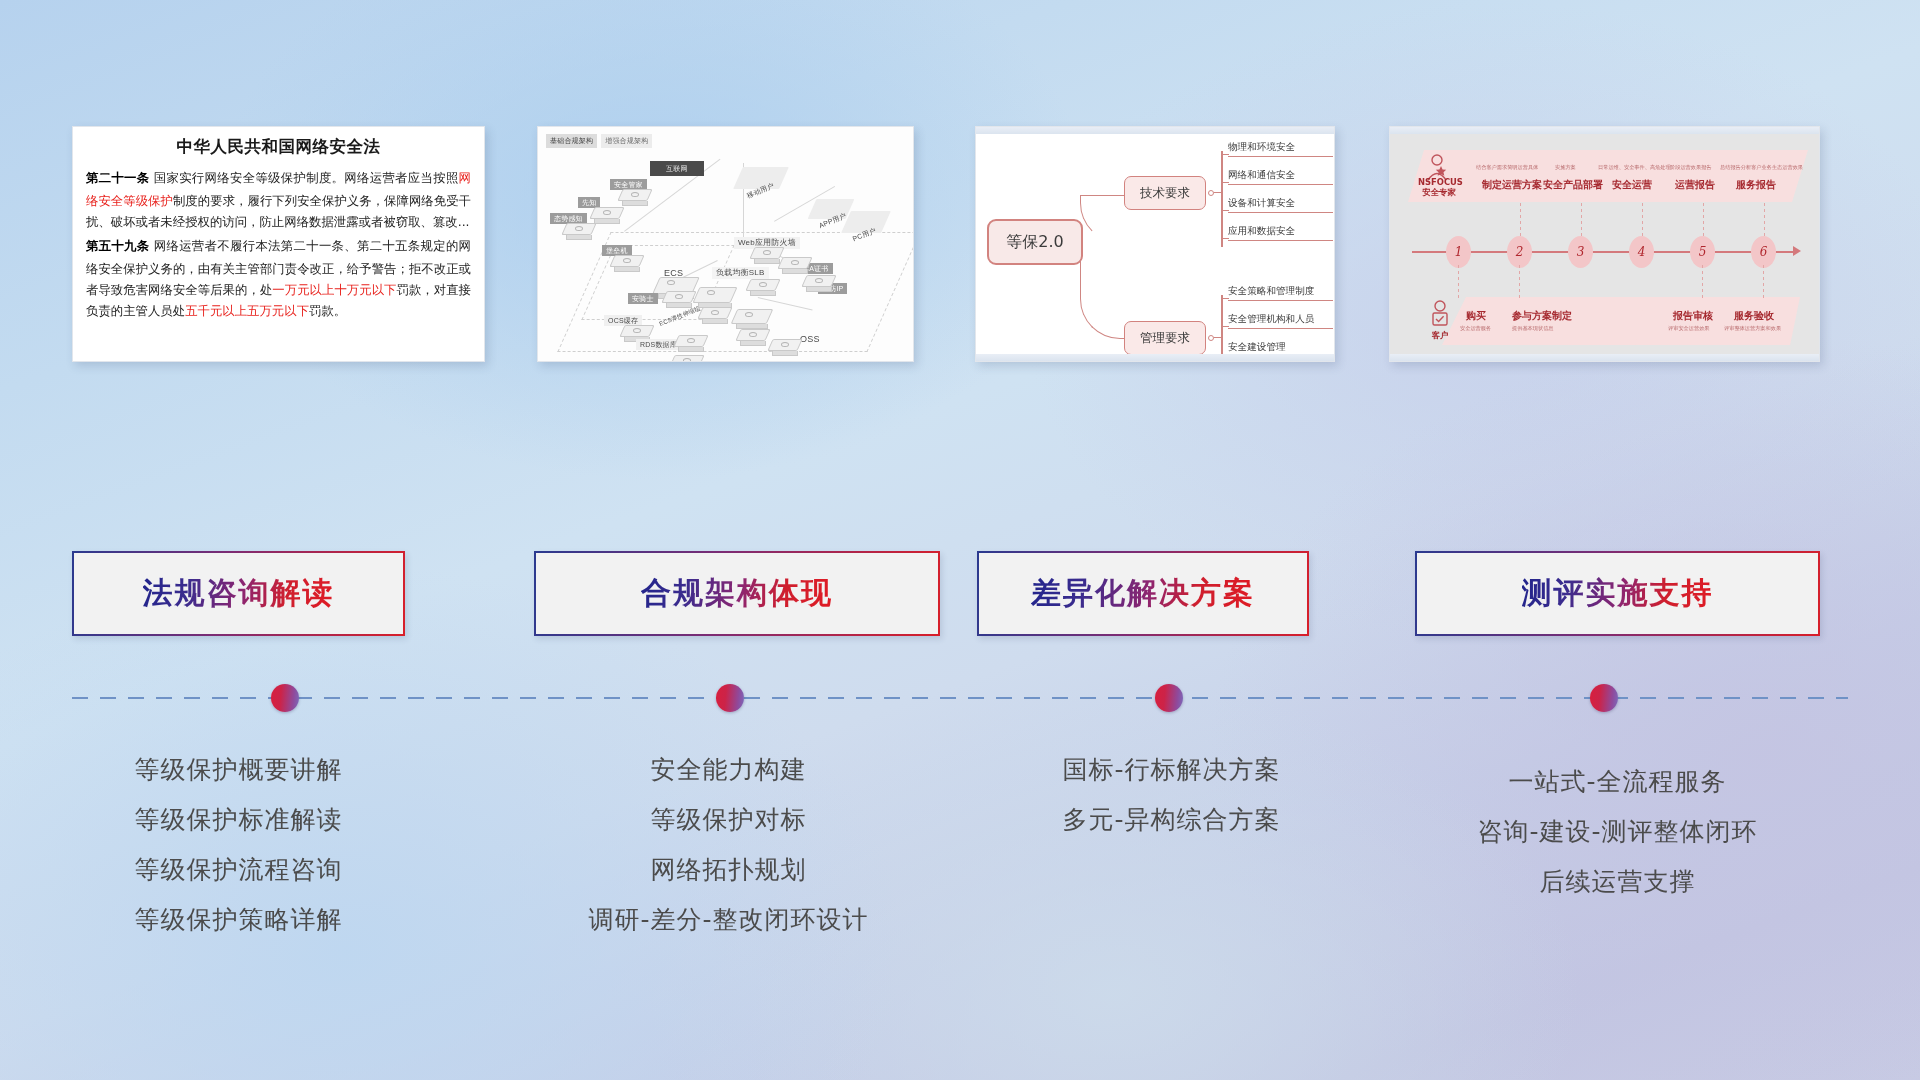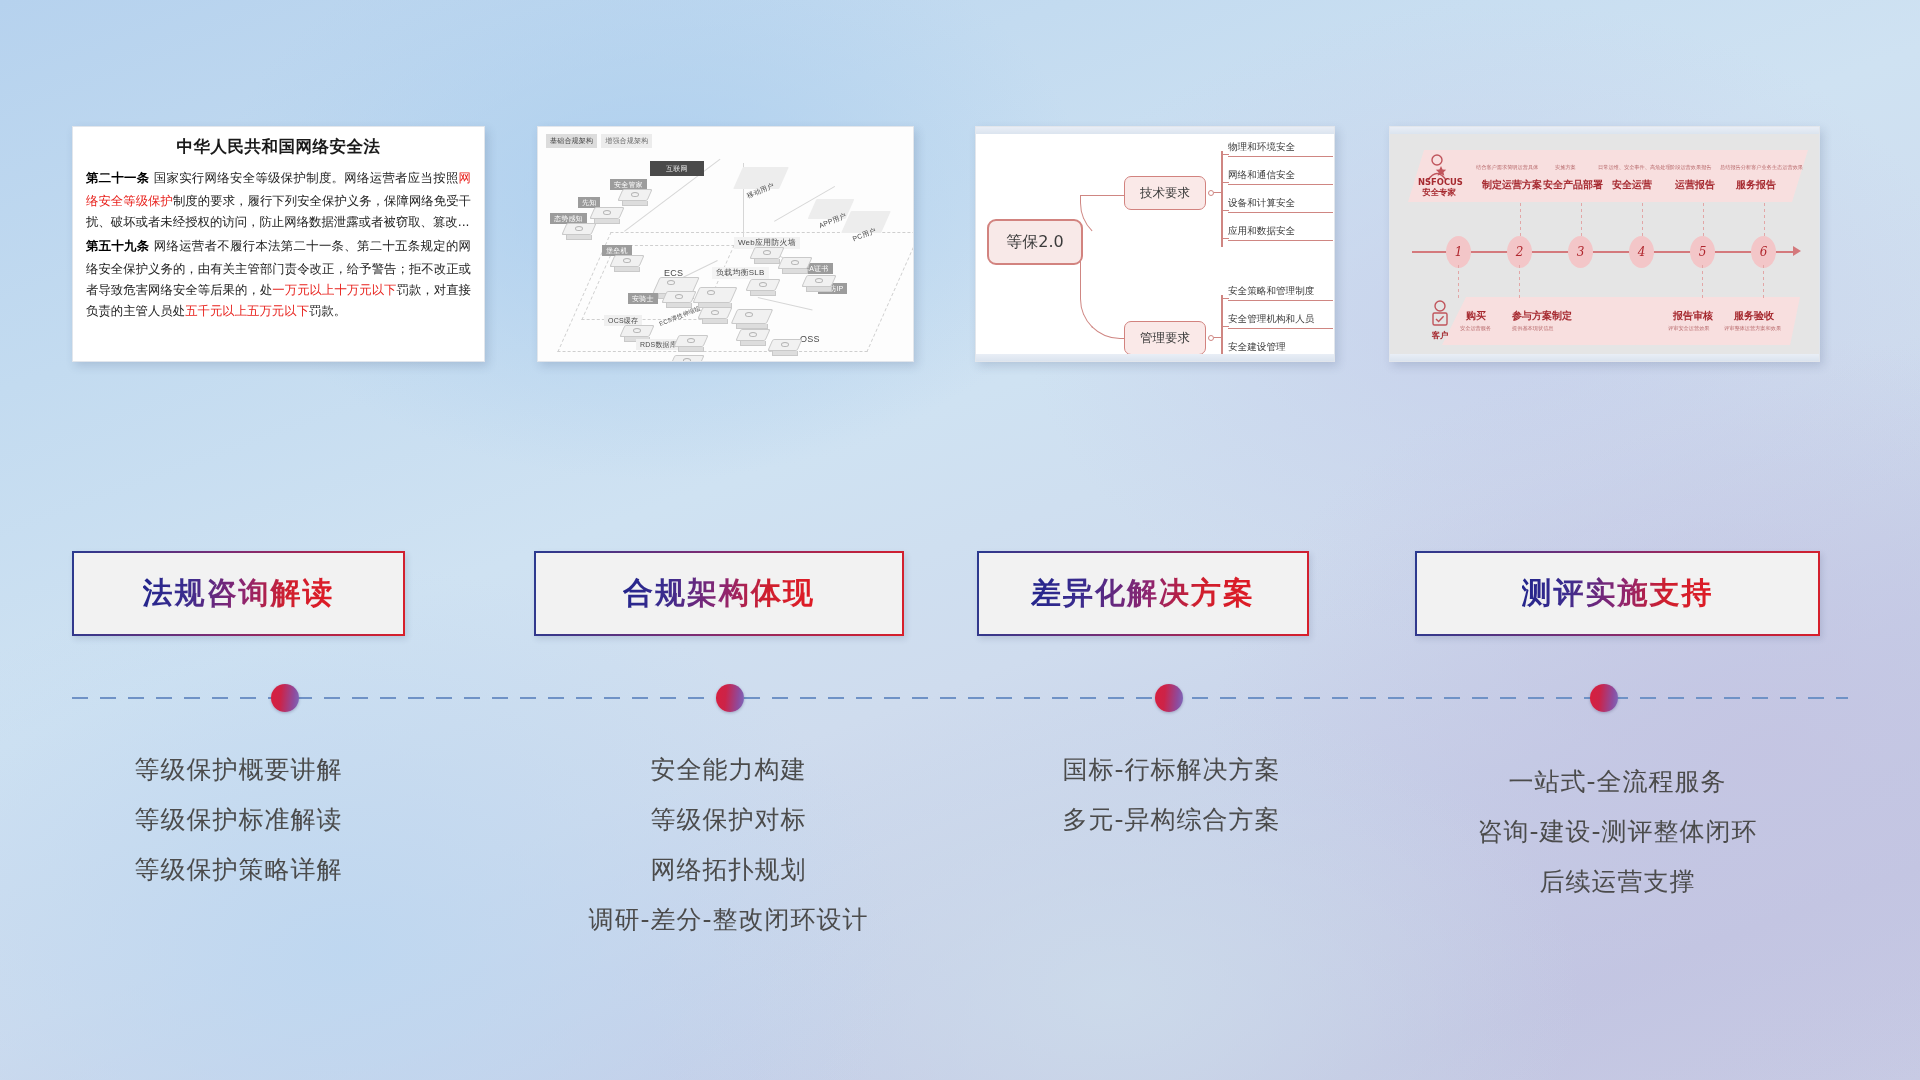--- a/index.html
+++ b/index.html
@@ -145,21 +145,21 @@
     display: flex; align-items: center; justify-content: center;
     box-shadow: 2px 3px 6px rgba(40,60,100,0.14);
   }
   .title-box span {
     font-size: 30px; font-weight: 600; letter-spacing: 2px;
     font-family: "DejaVu Sans", sans-serif;
     background: linear-gradient(100deg, #22258c 0%, #3c2c8e 24%, #8d2570 52%, #cf1f2e 74%, #e01b24 100%);
     -webkit-background-clip: text; background-clip: text; color: transparent;
   }
   .tb-1 { left: 72px;   width: 333px; }
-  .tb-2 { left: 534px;  width: 370px; }
+  .tb-2 { left: 534px;  width: 406px; }
   .tb-3 { left: 977px;  width: 332px; }
   .tb-4 { left: 1415px; width: 405px; }
 
   
   .timeline { position: absolute; top: 697px; left: 72px; width: 1776px; height: 2px;
     background: repeating-linear-gradient(90deg, #6f92c6 0 16px, transparent 16px 28px); }
   .tl-dot { position: absolute; top: -13px; width: 28px; height: 28px; border-radius: 50%;
     background: linear-gradient(95deg, #d81f3e 0%, #cc2348 35%, #8f4a9c 78%, #7b6bbb 100%);
     box-shadow: 0 1px 3px rgba(50,40,90,0.3); }
   .d1 { left: 199px; } .d2 { left: 644px; } .d3 { left: 1083px; } .d4 { left: 1518px; }
@@ -455,20 +455,21 @@
   <div class="tl-dot d1"></div>
   <div class="tl-dot d2"></div>
   <div class="tl-dot d3"></div>
   <div class="tl-dot d4"></div>
 </div>
 
 <div class="lists">
   <div class="list-col lc-1">
     <div class="item">等级保护概要讲解</div>
     <div class="item">等级保护标准解读</div>
+    <div class="item">等级保护流程咨询</div>
     <div class="item">等级保护策略详解</div>
   </div>
   <div class="list-col lc-2">
     <div class="item">安全能力构建</div>
     <div class="item">等级保护对标</div>
     <div class="item">网络拓扑规划</div>
     <div class="item">调研-差分-整改闭环设计</div>
   </div>
   <div class="list-col lc-3">
     <div class="item">国标-行标解决方案</div>

